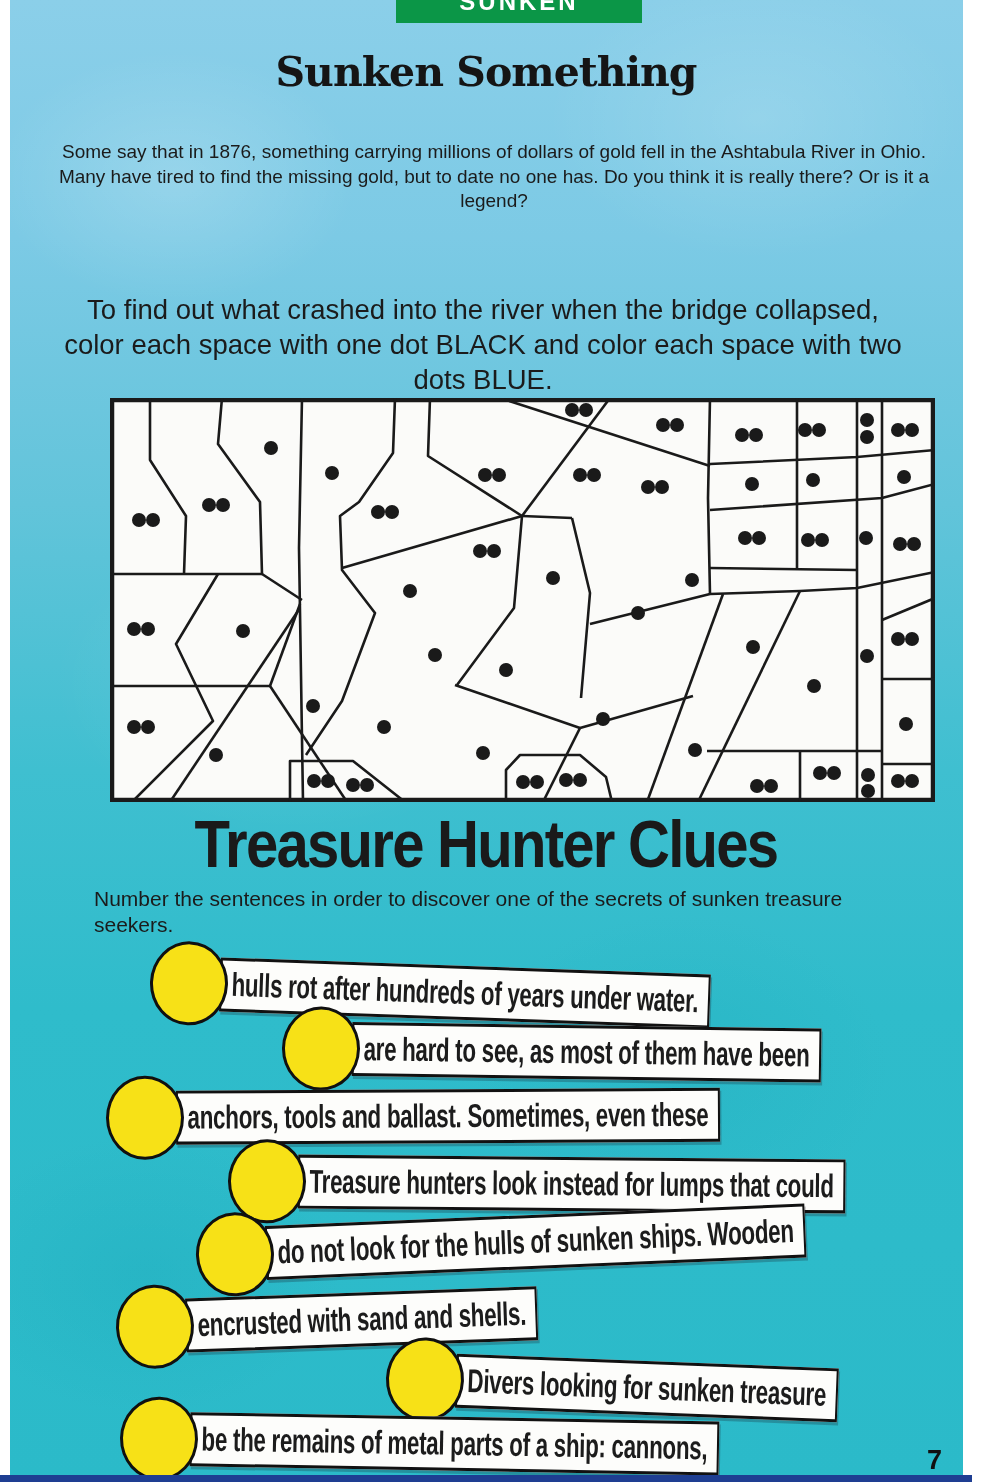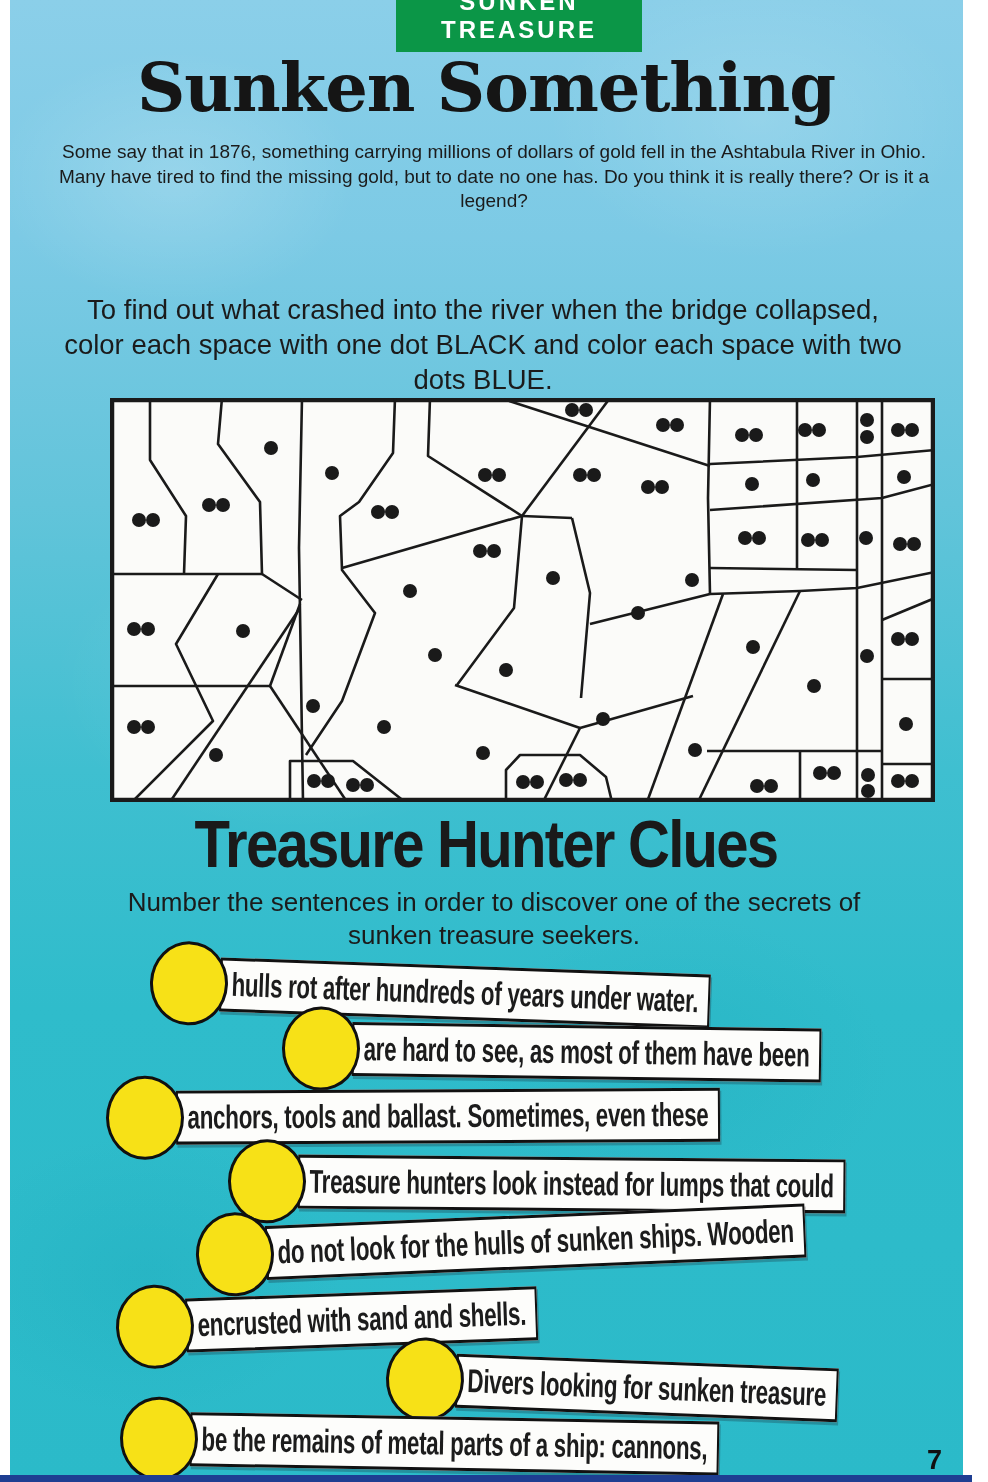--- a/index.html
+++ b/index.html
@@ -12,49 +12,48 @@
       radial-gradient(300px 220px at 70% 72%, rgba(0,140,160,.10), rgba(0,140,160,0) 70%),
       radial-gradient(280px 200px at 15% 86%, rgba(0,140,160,.12), rgba(0,140,160,0) 70%),
       linear-gradient(180deg,#8bcfe9 0%,#7ccae5 16%,#62c4da 34%,#3fbfd0 52%,#2fbccb 68%,#2bbac9 100%);}
   .side-border{position:absolute;top:0;height:100%;background:#ffffff;z-index:6;}
   .side-border.left{left:0;width:10px;}
   .side-border.right{right:0;width:9px;}
   .footer-strip{position:absolute;left:0;bottom:0;width:100%;height:7px;z-index:7;}
   .badge{position:absolute;left:396px;top:-16px;width:246px;padding:4px 0 7px 0;text-align:center;z-index:2;}
   .badge div{color:#ffffff;font-weight:bold;font-size:24px;line-height:1.18;letter-spacing:3px;}
   .title{position:absolute;left:0;top:48px;width:100%;margin:0;text-align:center;
-    font-family:"DejaVu Serif",serif;font-weight:bold;font-size:67px;color:#151515;letter-spacing:-1px;}
+    font-family:"DejaVu Serif",serif;font-weight:bold;font-size:41px;color:#151515;letter-spacing:-1px;}
   .intro{position:absolute;left:54px;top:140px;width:880px;margin:0;text-align:center;
     font-size:19px;line-height:1.3;color:#1b1b1b;}
   .instructions{position:absolute;left:58px;top:292px;width:850px;margin:0;text-align:center;
     font-size:27.5px;line-height:1.28;color:#1b1b1b;}
   .puzzle{position:absolute;left:110px;top:398px;width:825px;height:404px;background:#fbfbf9;}
   .puzzle svg{display:block;width:825px;height:404px;}
   .clues-heading{position:absolute;left:0;top:806px;width:100%;margin:0;text-align:center;
     font-weight:bold;font-size:66px;color:#1a1a1a;letter-spacing:-2px;transform:scaleX(.88);}
-  .clues-sub{position:absolute;left:94px;top:886px;width:800px;margin:0;text-align:center;
-    font-size:26px;line-height:1.25;color:#1b1b1b;}
+  .clues-sub{position:absolute;left:94px;top:886px;width:800px;margin:0;text-align:left;
+    font-size:21px;line-height:1.25;color:#1b1b1b;}
   .strip{position:absolute;display:flex;align-items:center;transform-origin:left center;}
   .bubble{width:72px;height:78px;border-radius:50%;border:3.5px solid #101010;
     margin-right:-8px;position:relative;z-index:2;flex:0 0 auto;}
   .bar{background:#fdfdfb;border:3px solid #111111;padding:5px 14px;white-space:nowrap;
     font-weight:bold;font-size:33px;color:#1c1c1c;letter-spacing:-0.5px;
     transform:scaleX(.68);transform-origin:left center;box-shadow:2px 3px 0 rgba(20,20,30,.25);}
   .page-number{position:absolute;right:30px;bottom:6px;font-weight:bold;font-size:27px;color:#111;z-index:8;}
 </style>
 </head>
 <body>
 
 <div class="page">
   <div class="side-border left"></div>
   <div class="side-border right"></div>
 
   <div class="badge" style="background: rgb(11, 150, 71);">
     <div>SUNKEN</div>
-    <div>TREASURE</div>
   </div>
 
   <h1 class="title">Sunken Something</h1>
 
   <p class="intro">Some say that in 1876, something carrying millions of dollars of gold fell in the Ashtabula River in Ohio. Many have tired to find the missing gold, but to date no one has. Do you think it is really there? Or is it a legend?</p>
 
   <p class="instructions">To find out what crashed into the river when the bridge collapsed, color each space with one dot BLACK and color each space with two dots BLUE.</p>
 
   <div class="puzzle">
     <svg id="puzzle-svg" viewBox="0 0 825 404">

